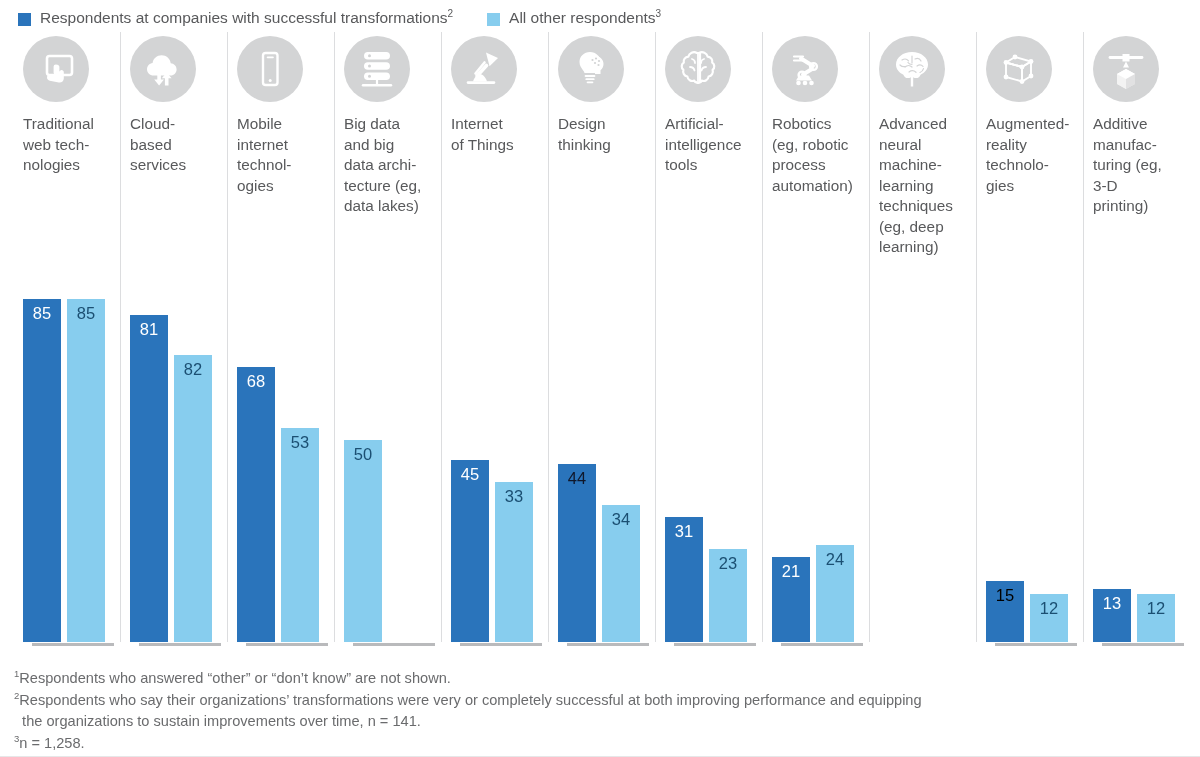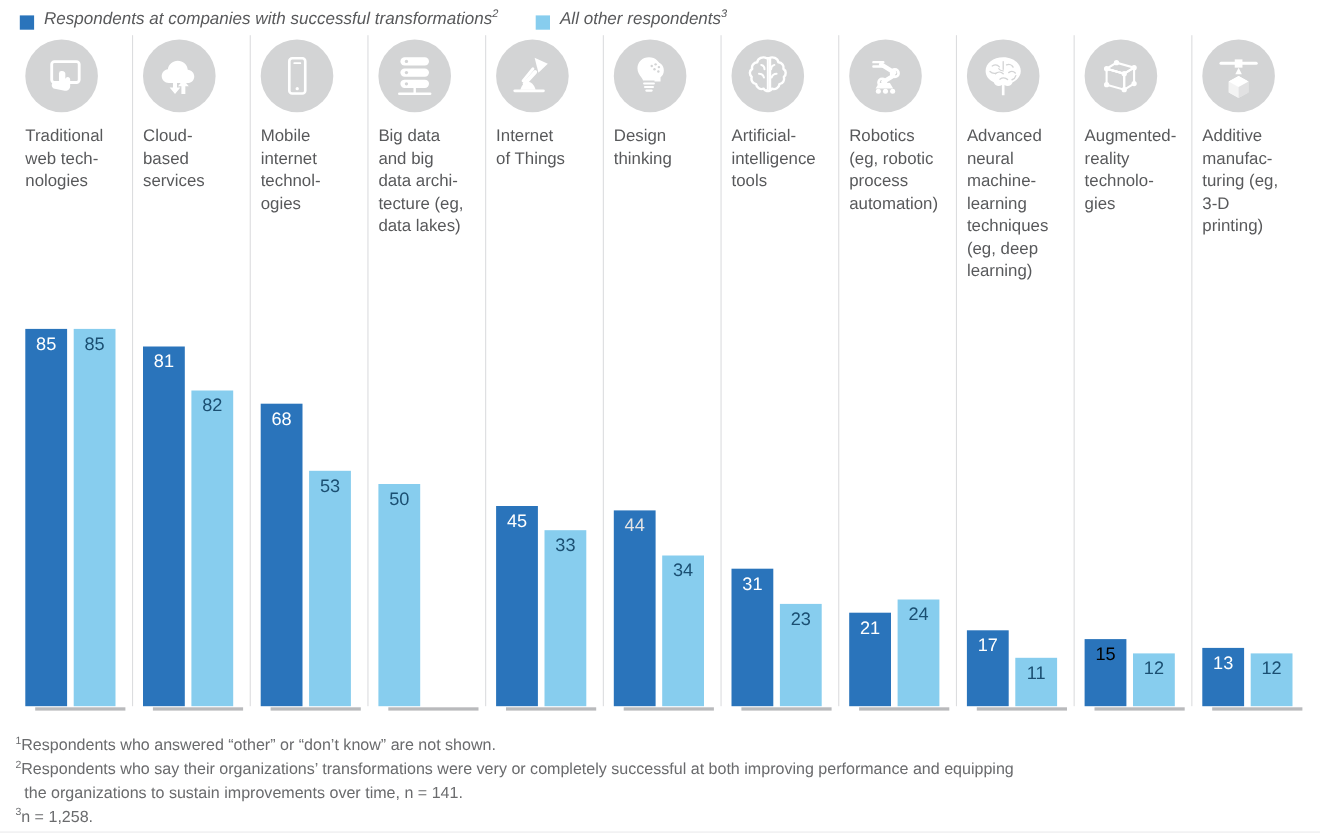--- a/index.html
+++ b/index.html
@@ -19,24 +19,23 @@
   
   .legend {
     display: flex;
     align-items: flex-start;
     padding: 8px 0 0 18px;
     height: 26px;
     box-sizing: border-box;
   }
   .legend-item {
     display: flex;
-    align-items: flex-end;
+    align-items: center;
     margin-right: 34px;
     white-space: nowrap;
-    font-style: italic;
   }
   .legend-swatch {
     width: 13px;
     height: 13px;
     margin-top: 3px;
     margin-right: 9px;
     flex: none;
   }
   .legend-label {
     font-size: 15.5px;
@@ -353,21 +352,21 @@
             <circle cx="26" cy="15" r="1.1" fill="#d3d4d5"></circle>
             <circle cx="29.5" cy="17" r="1.1" fill="#d3d4d5"></circle>
           </svg>
         </div>
         <div class="cat-label">Design
 thinking</div>
         <div class="bars-region">
           <div class="bars-holder">
             <div class="bar">
               <div class="bar-rect" style="height: 177.76px; background: rgb(42, 116, 187);">
-                <span class="bar-value" style="color: #e5e5e5;">44</span>
+                <span class="bar-value" style="color: #0f172a;">44</span>
               </div>
             </div>
             <div class="bar">
               <div class="bar-rect" style="height: 137.36px; background: rgb(135, 205, 238);">
                 <span class="bar-value" style="color: rgb(27, 79, 114);">34</span>
               </div>
             </div>
           </div>
           <div class="baseline" style="width: 82px;"></div>
         </div>
@@ -448,35 +447,20 @@
             </g>
           </svg>
         </div>
         <div class="cat-label">Advanced
 neural
 machine-
 learning
 techniques
 (eg, deep
 learning)</div>
-        <div class="bars-region">
-          <div class="bars-holder">
-            <div class="bar">
-              <div class="bar-rect" style="height: 68.68px; background: rgb(42, 116, 187);">
-                <span class="bar-value" style="color: rgb(255, 255, 255);">17</span>
-              </div>
-            </div>
-            <div class="bar">
-              <div class="bar-rect" style="height: 44.44px; background: rgb(135, 205, 238);">
-                <span class="bar-value" style="color: rgb(27, 79, 114);">11</span>
-              </div>
-            </div>
-          </div>
-          <div class="baseline" style="width: 82px;"></div>
-        </div>
       </div>
     </div>
     <div class="panel">
       <div class="panel-inner">
         <div class="icon-wrap">
           <svg width="44" height="42" viewBox="0 0 44 42">
             <g stroke="#fff" stroke-width="1.9" fill="none">
               <path d="M9 14.5l9-5.5 16 4.5-9 5.5z"></path>
               <path d="M9 14.5V29l16 4.5V19z"></path>
               <path d="M25 19v14.5l9-5.5V13.5z"></path>

